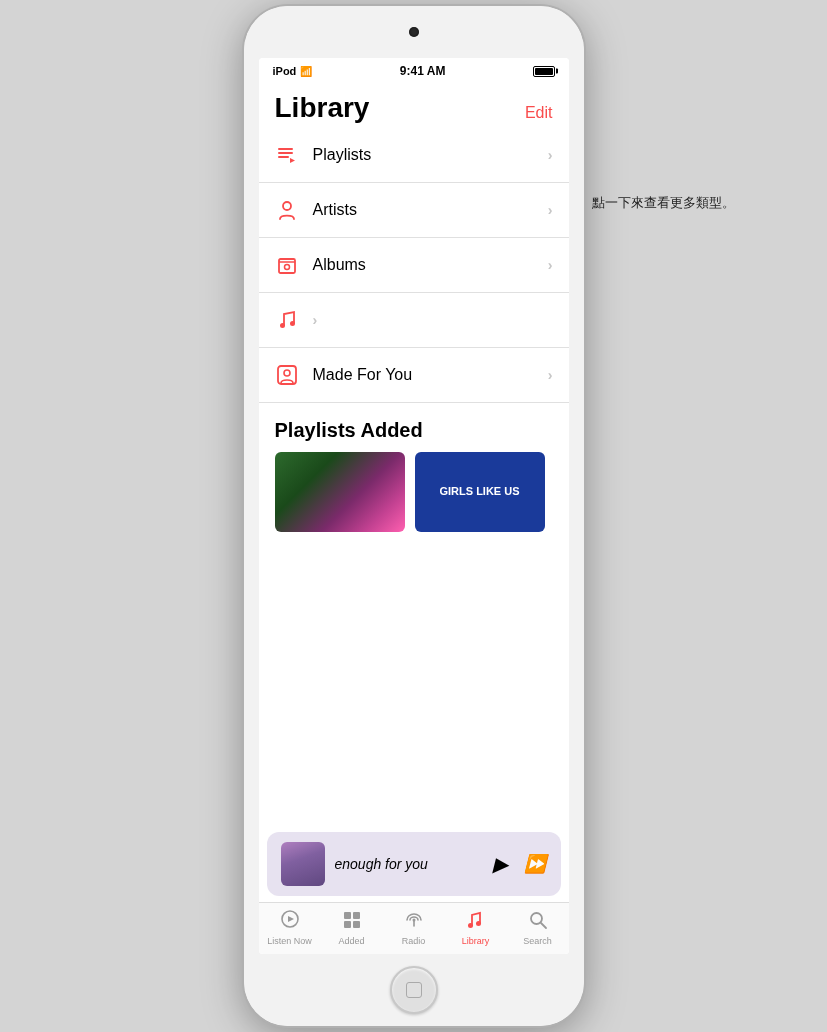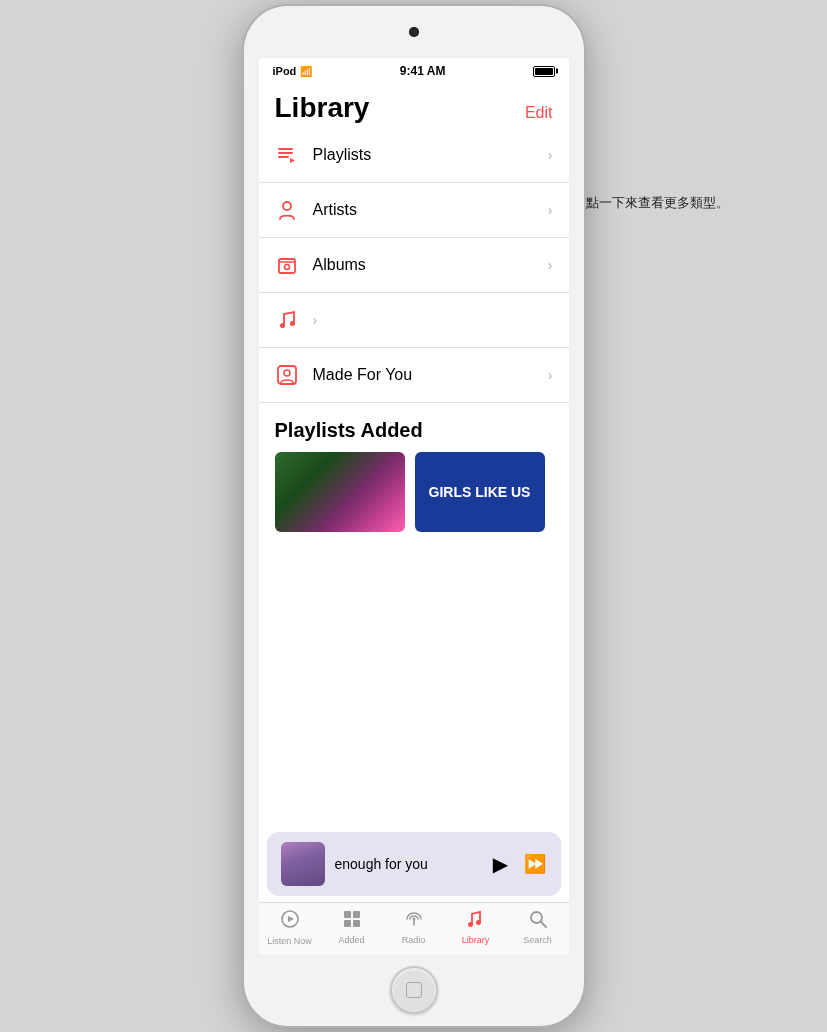--- a/index.html
+++ b/index.html
@@ -196,37 +196,38 @@
     .album-art-1 {
       background: linear-gradient(135deg, #2d6a2d 0%, #1a4a1a 30%, #7a2a6a 60%, #c04090 80%, #ff60b0 100%);
     }
     .album-art-2 {
       background: #1a3a9a;
       display: flex;
       align-items: center;
       justify-content: center;
     }
     .album-art-2-text {
-      font-size: 14px;
+      font-size: 11px;
       font-weight: 800;
       color: #fff;
       text-align: right;
       line-height: 1.2;
     }
 
     
     .mini-player {
       background: rgba(230, 225, 240, 0.97);
       backdrop-filter: blur(20px);
       border-radius: 12px;
       margin: 6px 8px;
       padding: 10px 14px;
       display: flex;
       align-items: center;
       flex-shrink: 0;
+      font-style: italic;
     }
     .mini-player-art {
       width: 44px;
       height: 44px;
       border-radius: 6px;
       background: linear-gradient(135deg, #9b6fa0 0%, #7a4f8a 50%, #5a3070 100%);
       margin-right: 10px;
       flex-shrink: 0;
       overflow: hidden;
       position: relative;
@@ -259,20 +260,21 @@
     }
     .ff-btn {
       font-size: 18px;
       color: #000;
     }
 
     
     .tab-bar {
       display: flex;
       justify-content: space-around;
+      align-items: center;
       padding: 6px 0 8px;
       background: rgba(250,250,250,0.95);
       border-top: 1px solid #ddd;
       flex-shrink: 0;
     }
     .tab-item {
       display: flex;
       flex-direction: column;
       align-items: center;
       gap: 2px;
@@ -313,21 +315,21 @@
       height: 16px;
       border: 1.5px solid #aaa;
       border-radius: 3px;
     }
   </style>
 </head>
 <body>
 
 <div class="page-bg">
 
-  <div style="position:absolute; top: 194px; left: 530px; display:flex; align-items:center; gap:6px; pointer-events:none;">
+  <div style="position:absolute; top: 194px; left: 530px; display:flex; align-items:center; gap:12px; pointer-events:none;">
     <div style="width:50px; height:1px; background:#444;"></div>
     <span style="font-size:13px; color:#222; font-family:-apple-system,Arial,sans-serif;">點一下來查看更多類型。</span>
   </div>
 
   <div style="position:absolute; top: 744px; left: 526px; display:flex; align-items:center; gap:6px; pointer-events:none;">
     <div style="width:0; height:60px; border-right: 1px solid #444; border-top: 1px solid #444; border-bottom: 1px solid #444; margin-right:4px;"></div>
     <span style="font-size:13px; color:#222; font-family:-apple-system,Arial,sans-serif;">播放器</span>
   </div>
 
   <div class="ipod-shell">

